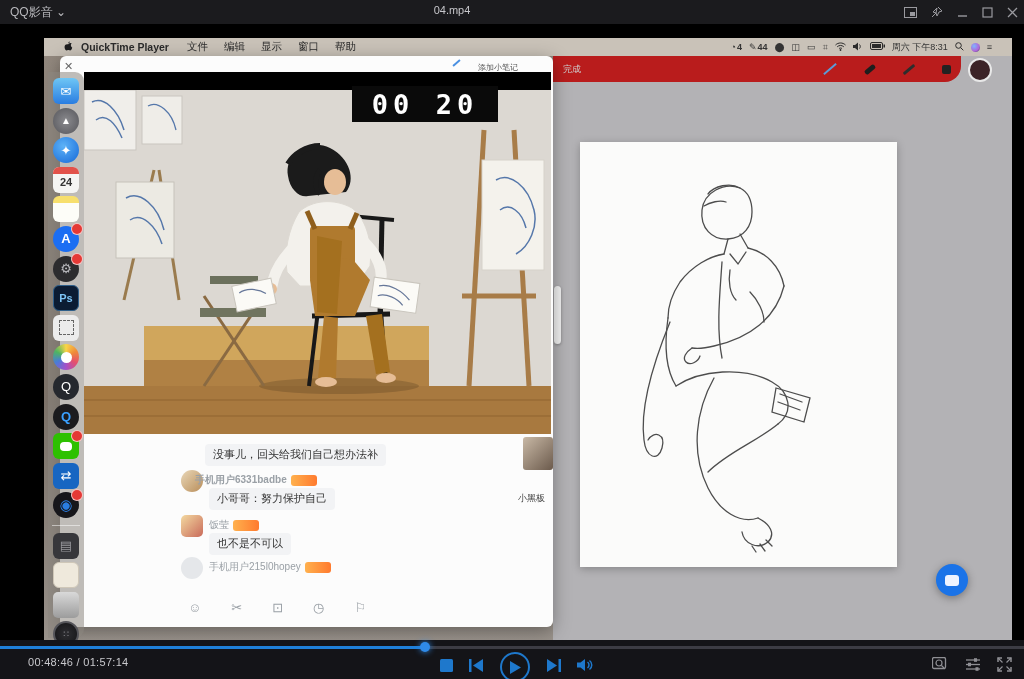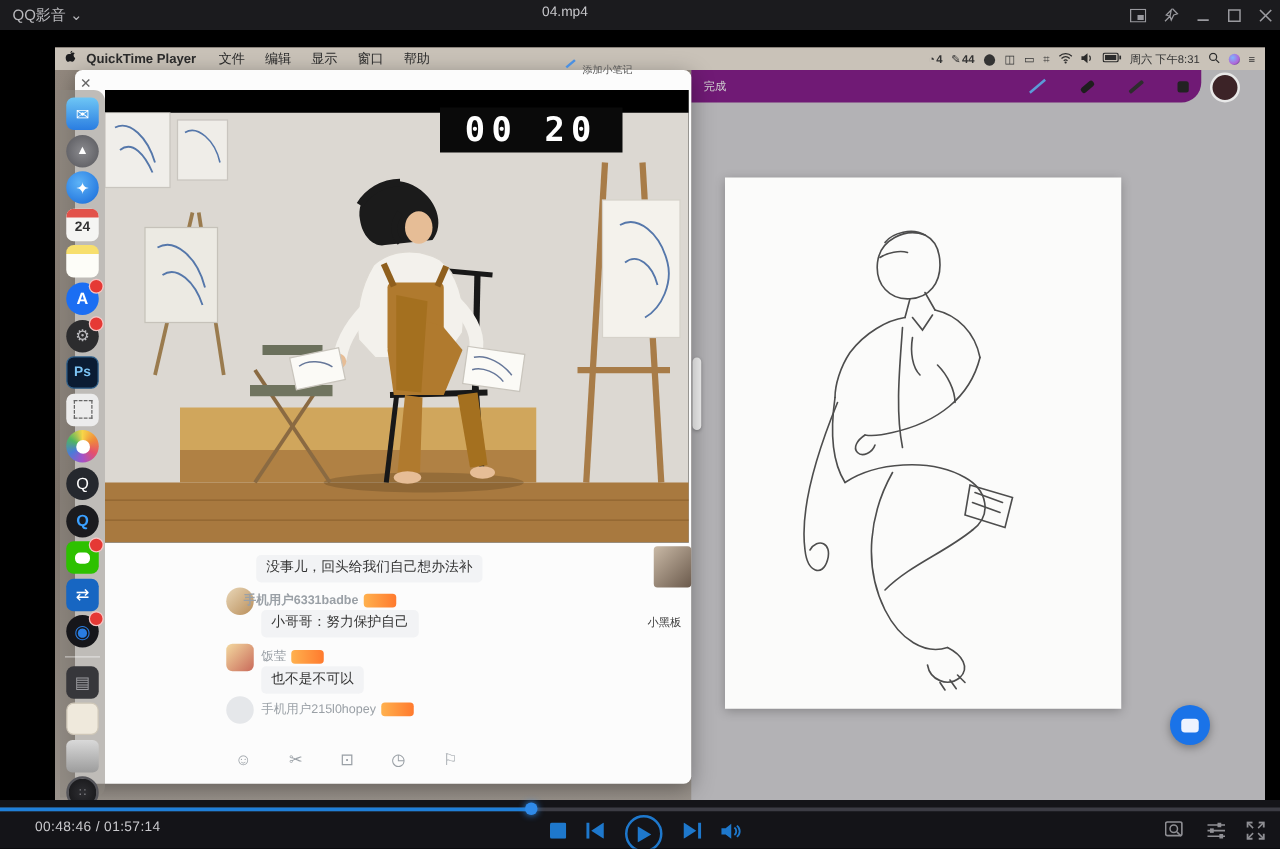--- a/index.html
+++ b/index.html
@@ -19,45 +19,45 @@
   .track-fill{left:0;top:646px;width:425px;height:3px;background:#1f7fd8;}
   .knob{left:420px;top:642px;width:10px;height:10px;border-radius:50%;background:#2f8ae8;box-shadow:0 0 6px #2f8ae8;}
   .time{left:28px;top:656px;color:#c9c9cd;font-size:11px;letter-spacing:.3px;}
   .ctrls{left:440px;top:653px;display:flex;align-items:center;gap:16px;height:28px;}
   .playbtn{width:26px;height:26px;border:2px solid #1e78cc;border-radius:50%;display:flex;align-items:center;justify-content:center;}
   .rt-icons{right:12px;top:657px;display:flex;gap:16px;align-items:center;}
 
   
   .videobox{left:0;top:24px;width:1024px;height:616px;background:#000;}
   .mac{left:44px;top:38px;width:968px;height:602px;background:linear-gradient(180deg,#93897f,#7e746b 60%,#9a938c);}
-  .menubar{left:44px;top:38px;width:968px;height:18px;background:#c9c2b8;display:flex;align-items:center;font-size:10.5px;color:#2b2b2b;padding:0 8px;box-sizing:border-box;}
+  .menubar{left:44px;top:38px;width:968px;height:18px;background:#c9c2b8;display:flex;align-items:center;font-size:10.5px;color:#2b2b2b;padding:0 20px;box-sizing:border-box;}
   .menubar .app{font-weight:bold;margin:0 10px 0 8px;}
   .menubar .menu{margin:0 8px;}
   .mb-right{margin-left:auto;display:flex;align-items:center;gap:7px;font-size:9px;color:#333;}
   .mb-ic{display:flex;align-items:center;gap:1px;}
   .siri{width:9px;height:9px;border-radius:50%;background:radial-gradient(circle at 35% 35%,#7db7ff,#b065d8 60%,#2a3550);}
 
   
   .rpanel{left:553px;top:56px;width:459px;height:584px;background:#b3b2b5;}
-  .rp-toolbar{left:553px;top:56px;width:408px;height:26px;background:#701a75;border-radius:0 0 16px 0;display:flex;align-items:center;color:#cfcfcf;font-size:9px;padding:0 10px;box-sizing:border-box;}
+  .rp-toolbar{left:553px;top:56px;width:408px;height:26px;background:#b91c1c;border-radius:0 0 16px 0;display:flex;align-items:center;color:#cfcfcf;font-size:9px;padding:0 10px;box-sizing:border-box;}
   .rp-tools{margin-left:auto;display:flex;gap:26px;align-items:center;}
   .tool-pen{width:16px;height:2px;background:#5b9bd8;transform:rotate(-40deg);}
   .tool-marker{width:12px;height:5px;background:#1e1e1e;border-radius:2px;transform:rotate(-40deg);}
   .tool-pencil{width:14px;height:3px;background:#2d2d2d;border-radius:1px;transform:rotate(-40deg);}
   .tool-eraser{width:9px;height:9px;background:#222;border-radius:2px;}
   .rp-swatch{left:968px;top:58px;width:20px;height:20px;border-radius:50%;background:#3c2327;border:2px solid #e8e8e8;}
   .canvas{left:580px;top:142px;width:317px;height:425px;background:#fbfbfa;box-shadow:0 2px 8px rgba(0,0,0,.25);}
   .rp-handle{left:554px;top:286px;width:7px;height:58px;background:#f2f2f2;border-radius:4px;box-shadow:0 1px 3px rgba(0,0,0,.3);}
   .fab{left:936px;top:564px;width:32px;height:32px;border-radius:50%;background:#1a73e8;box-shadow:0 2px 8px rgba(0,0,0,.35);display:flex;align-items:center;justify-content:center;}
   .fab-bubble{width:14px;height:11px;background:#eef3ff;border-radius:3px;}
 
   
   .chatwin{left:60px;top:56px;width:493px;height:571px;background:#fcfcfc;border-radius:6px;box-shadow:0 4px 18px rgba(0,0,0,.35);}
   .chat-close{left:64px;top:60px;color:#666;font-size:11px;}
-  .note-tab{left:452px;top:50px;font-size:8px;color:#555;display:flex;gap:5px;}
+  .note-tab{left:452px;top:62px;font-size:8px;color:#555;display:flex;gap:17px;}
   .note-pen{width:9px;height:2px;background:#4a90e2;transform:rotate(-40deg);}
   .bubble{background:#f2f3f5;border-radius:4px;padding:4px 8px;font-size:11px;color:#333;display:inline-block;max-width:330px;line-height:1.25;}
   .uname{font-size:10px;color:#9aa0a6;display:flex;align-items:center;gap:4px;}
   .fanbadge{width:26px;height:11px;border-radius:3px;background:linear-gradient(90deg,#ffb14e,#ff7a2e);display:inline-block;}
   .avatar{width:22px;height:22px;border-radius:50%;background:#d8d8d8;}
   .av2{background:linear-gradient(135deg,#e9d7b8,#b98e5a);}
   .av3{background:linear-gradient(135deg,#f3d9a0,#c96a5a);border-radius:5px;}
   .av4{background:#e5e7ea;}
   .chat-tools{left:188px;top:600px;display:flex;gap:30px;color:#9aa0a6;font-size:13px;}
   .thumb{left:523px;top:437px;width:30px;height:33px;background:linear-gradient(135deg,#c9b9a6,#6b5a4c);border-radius:3px;}

